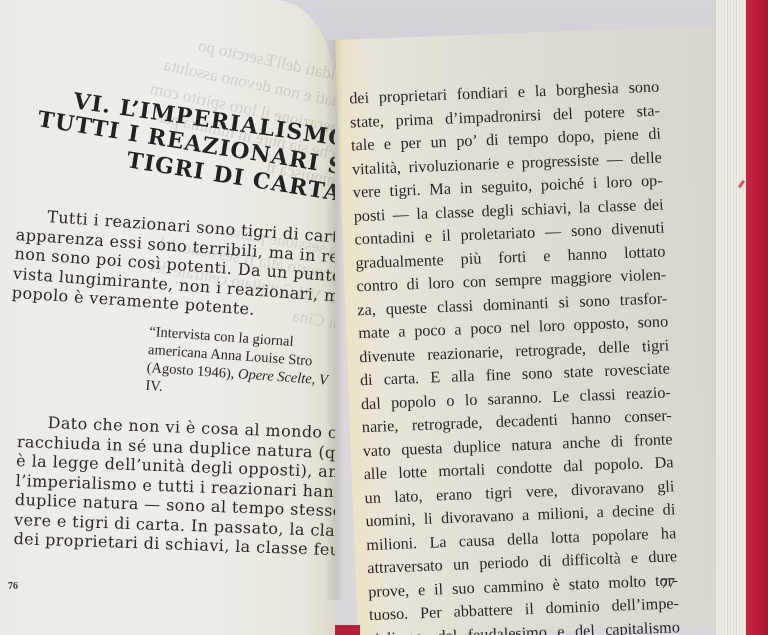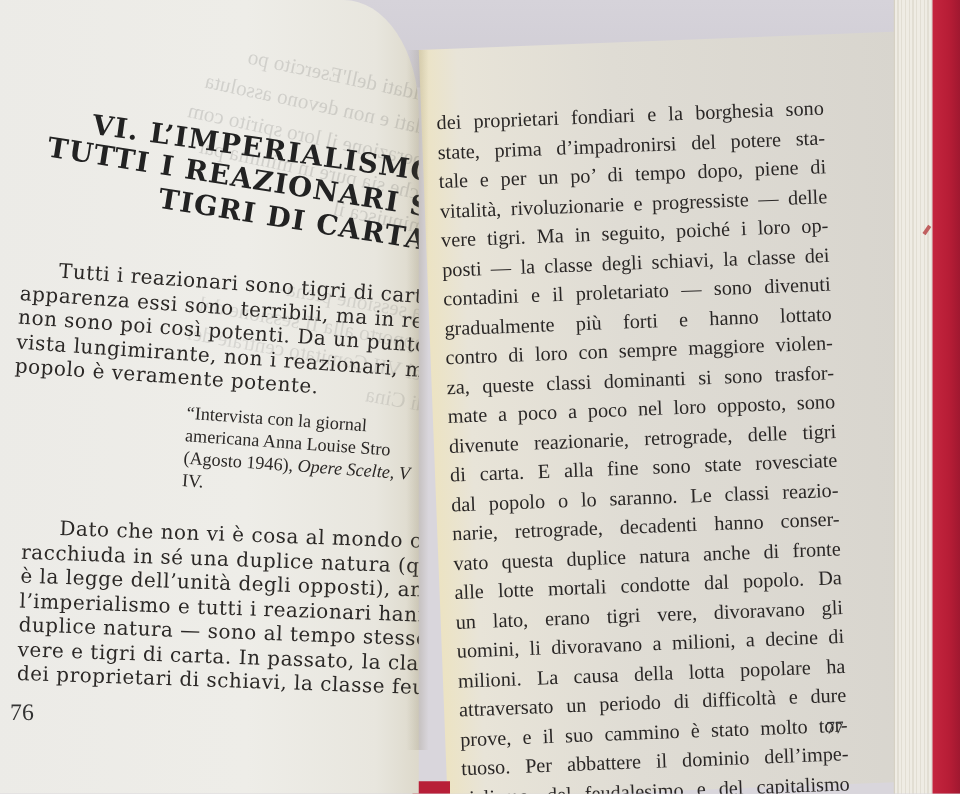--- a/index.html
+++ b/index.html
@@ -97,22 +97,22 @@
     position: absolute; left: 160px; top: 322px; width: 210px;
     font-family: "Liberation Serif", serif; color: #2b2826;
     font-size: 14.5px; line-height: 18px;
     transform: rotate(4deg); transform-origin: left top;
   }
   .cite .line { display: block; white-space: nowrap; }
   .cite i { font-style: italic; }
   .p2 { top: 412px; transform: rotate(2deg); transform-origin: left top; }
   .p2 .indent { padding-left: 30px; }
   .left-page-number {
-    position: absolute; left: 18px; top: 560px;
-    font-family: "Liberation Serif", serif; font-size: 19px; color: #333;
+    position: absolute; left: 18px; top: 580px;
+    font-family: "Liberation Serif", serif; font-size: 10px; color: #333; font-weight: bold;
   }
   .gutter-shadow {
     position: absolute; left: 325px; top: 40px; width: 18px; height: 560px;
     background: linear-gradient(90deg, rgba(0,0,0,0.0) 0%, rgba(120,110,80,0.18) 60%, rgba(0,0,0,0.0) 100%);
   }
 </style>
 </head>
 <body>
 
 <div class="scene">

